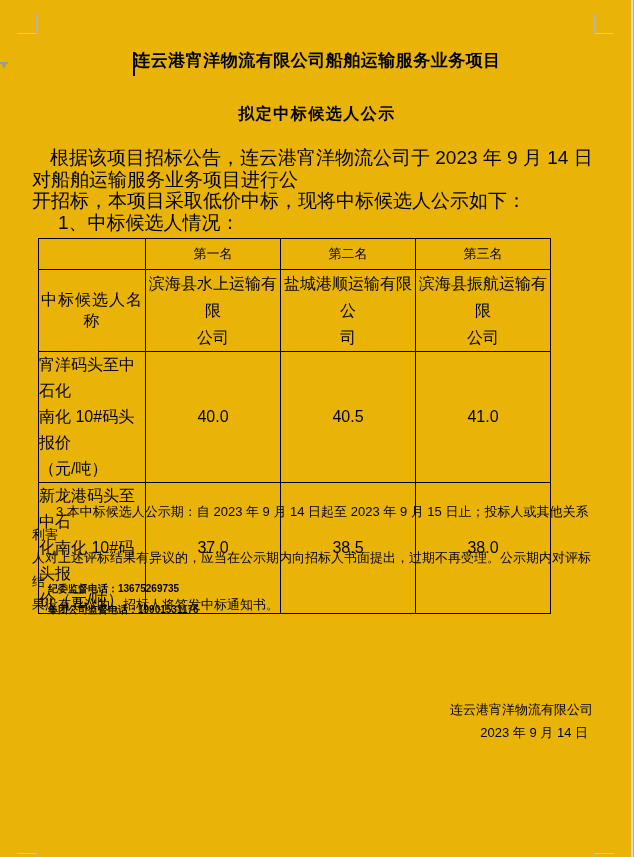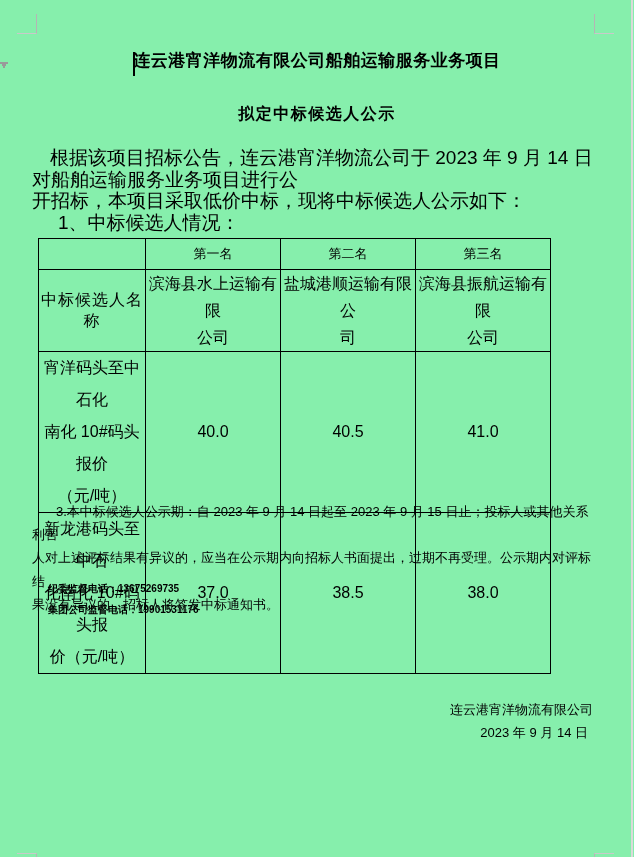--- a/index.html
+++ b/index.html
@@ -1,21 +1,21 @@
 <!DOCTYPE html>
 <html><head>
 <meta charset="utf-8">
 <style>
   html,body { margin:0; padding:0; }
   body {
     width:634px; height:857px; position:relative; overflow:hidden;
     background:#ffffff; color:#000;
     font-family:"Liberation Sans","DejaVu Sans",sans-serif;
   }
-  .page { position:absolute; inset:0; background:#86efac; }
+  .page { position:absolute; inset:0; background:#eab308; }
 
   
   .crop { position:absolute; }
   .crop-tl { left:17px; top:14px;  width:19px; height:19px; border-right:1px solid #b5b5b5; border-bottom:1px solid #c9c9c9; }
   .crop-tr { left:594px; top:14px; width:19px; height:19px; border-left:1px solid #b5b5b5;  border-bottom:1px solid #c9c9c9; }
   .crop-bl { left:17px; top:853px;  width:19px; height:4px; border-right:1px solid #b5b5b5; border-top:1px solid #c9c9c9; }
   .crop-br { left:594px; top:853px; width:19px; height:4px; border-left:1px solid #b5b5b5;  border-top:1px solid #c9c9c9; }
 
   .right-edge { position:absolute; left:631px; top:0; width:2px; height:857px; background:#dadada; }
 
@@ -43,21 +43,21 @@
 
   .doc-table { position:absolute; top:238px; left:38px; border-collapse:collapse; table-layout:fixed; }
   .doc-table th, .doc-table td { border:1px solid #000; font-size:16px; font-weight:normal; padding:0; }
   .doc-table th { font-size:13px; text-align:center; vertical-align:middle; }
   .r1 { height:31px; }
   .r2 { height:57px; }
   .r3 { height:65px; }
   .r4 { height:73px; }
   .c-name-label { text-align:center; vertical-align:middle; letter-spacing:1px; }
   .c-cand { text-align:center; vertical-align:middle; line-height:27px; }
-  .c-price-label { text-align:center; vertical-align:top; padding:4px 4px 0 5px; line-height:32px; }
+  .c-price-label { text-align:left; vertical-align:top; padding:4px 4px 0 5px; line-height:26px; }
   .c-val { text-align:center; vertical-align:middle; }
 
   .item2 { position:absolute; top:477px; left:32px; width:566px; font-size:13px; text-indent:22px; }
   .item3 { position:absolute; top:500px; left:32px; width:566px; font-size:13px; line-height:23.2px; text-indent:24px; }
 
   .phones { position:absolute; top:579px; left:48px; font-size:10px; font-weight:bold; line-height:20.5px; }
 
   .signature { position:absolute; top:675px; left:32px; width:561px; text-align:right; font-size:13px; line-height:22.5px;margin-top:24px; }
   .sig-date { padding-right:5px; }
 </style>

